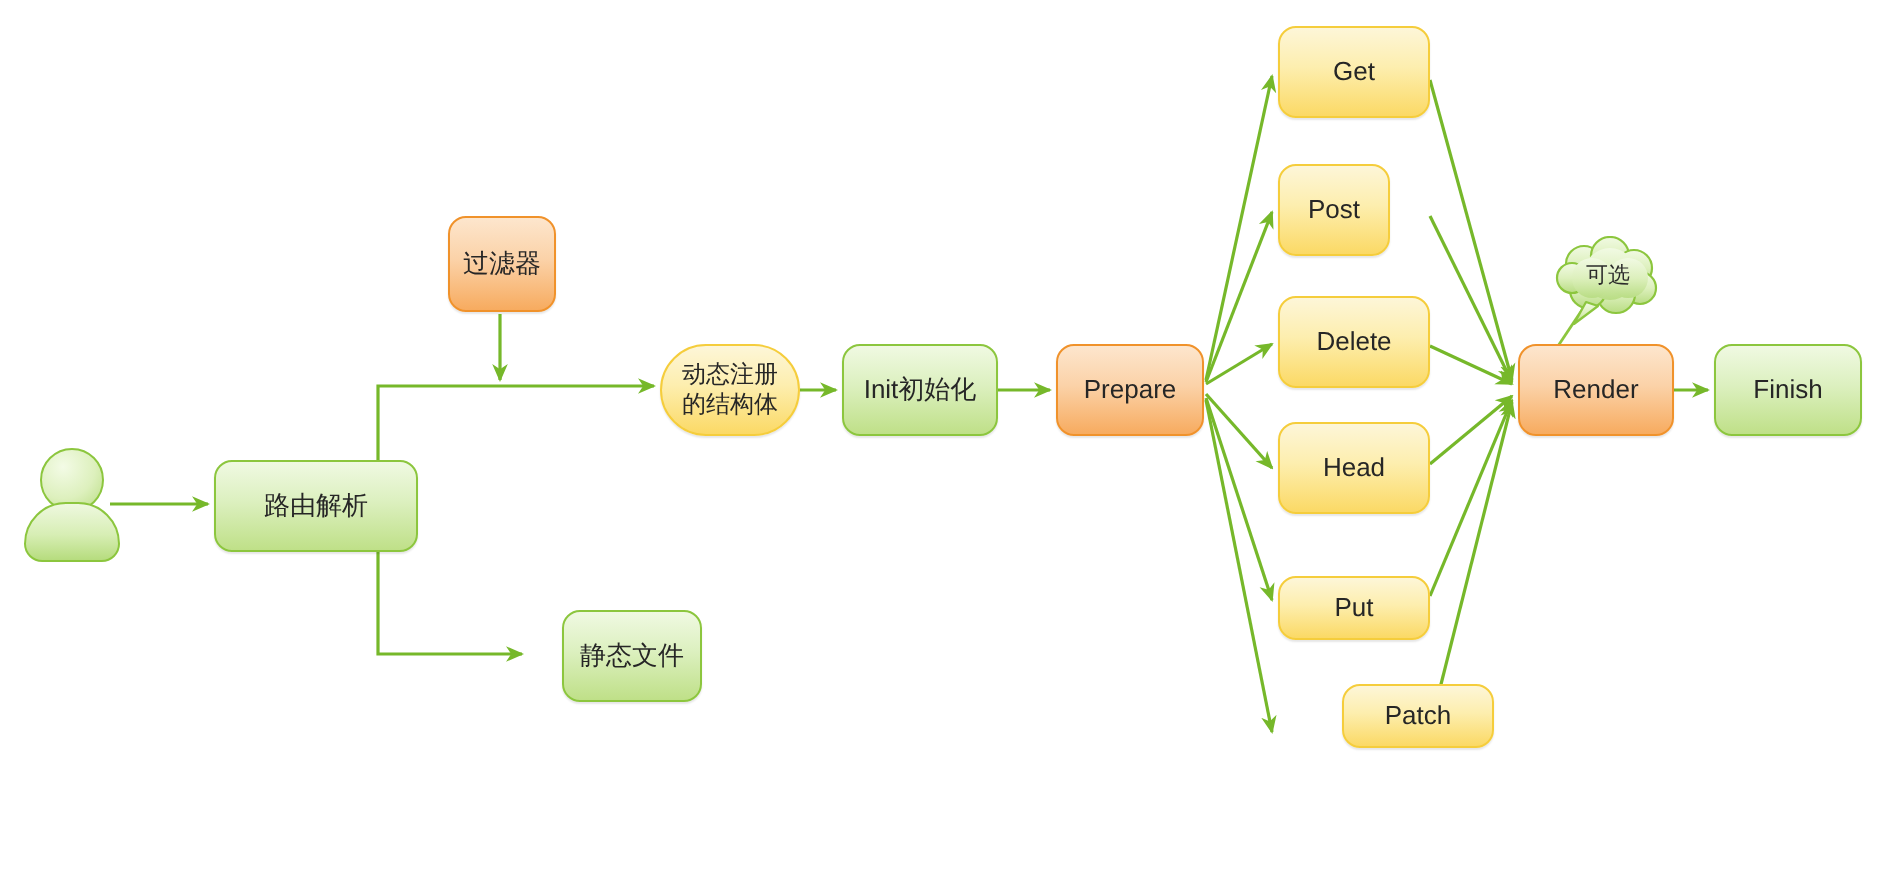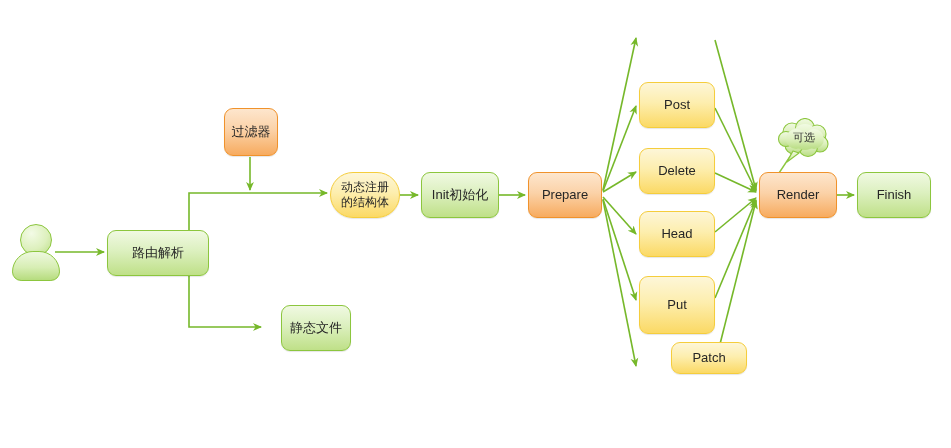--- a/index.html
+++ b/index.html
@@ -96,30 +96,33 @@
     </div>
   <div class="node n-yellow" style="left:330px;top:172px;width:70px;height:46px;font-size:12px;border-radius:23px;">
       <span class="ml">动态注册<br>的结构体</span>
     </div>
   <div class="node n-green" style="left:421px;top:172px;width:78px;height:46px;">
       <span>Init初始化</span>
     </div>
   <div class="node n-orange" style="left:528px;top:172px;width:74px;height:46px;">
       <span>Prepare</span>
     </div>
-  <div class="node n-yellow" style="left:639px;top:82px;width:76px;height:46px;">
+  <div class="node n-yellow" style="left:639px;top:13px;width:76px;height:46px;">
+      <span>Get</span>
+    </div>
+  <div class="node n-yellow" style="left:639px;top:82px;width:56px;height:46px;">
       <span>Post</span>
     </div>
   <div class="node n-yellow" style="left:639px;top:148px;width:76px;height:46px;">
       <span>Delete</span>
     </div>
   <div class="node n-yellow" style="left:639px;top:211px;width:76px;height:46px;">
       <span>Head</span>
     </div>
-  <div class="node n-yellow" style="left:639px;top:276px;width:76px;height:58px;">
+  <div class="node n-yellow" style="left:639px;top:288px;width:76px;height:32px;">
       <span>Put</span>
     </div>
   <div class="node n-yellow" style="left:671px;top:342px;width:76px;height:32px;">
       <span>Patch</span>
     </div>
   <div class="node n-orange" style="left:759px;top:172px;width:78px;height:46px;">
       <span>Render</span>
     </div>
   <div class="node n-green" style="left:857px;top:172px;width:74px;height:46px;">
       <span>Finish</span>

